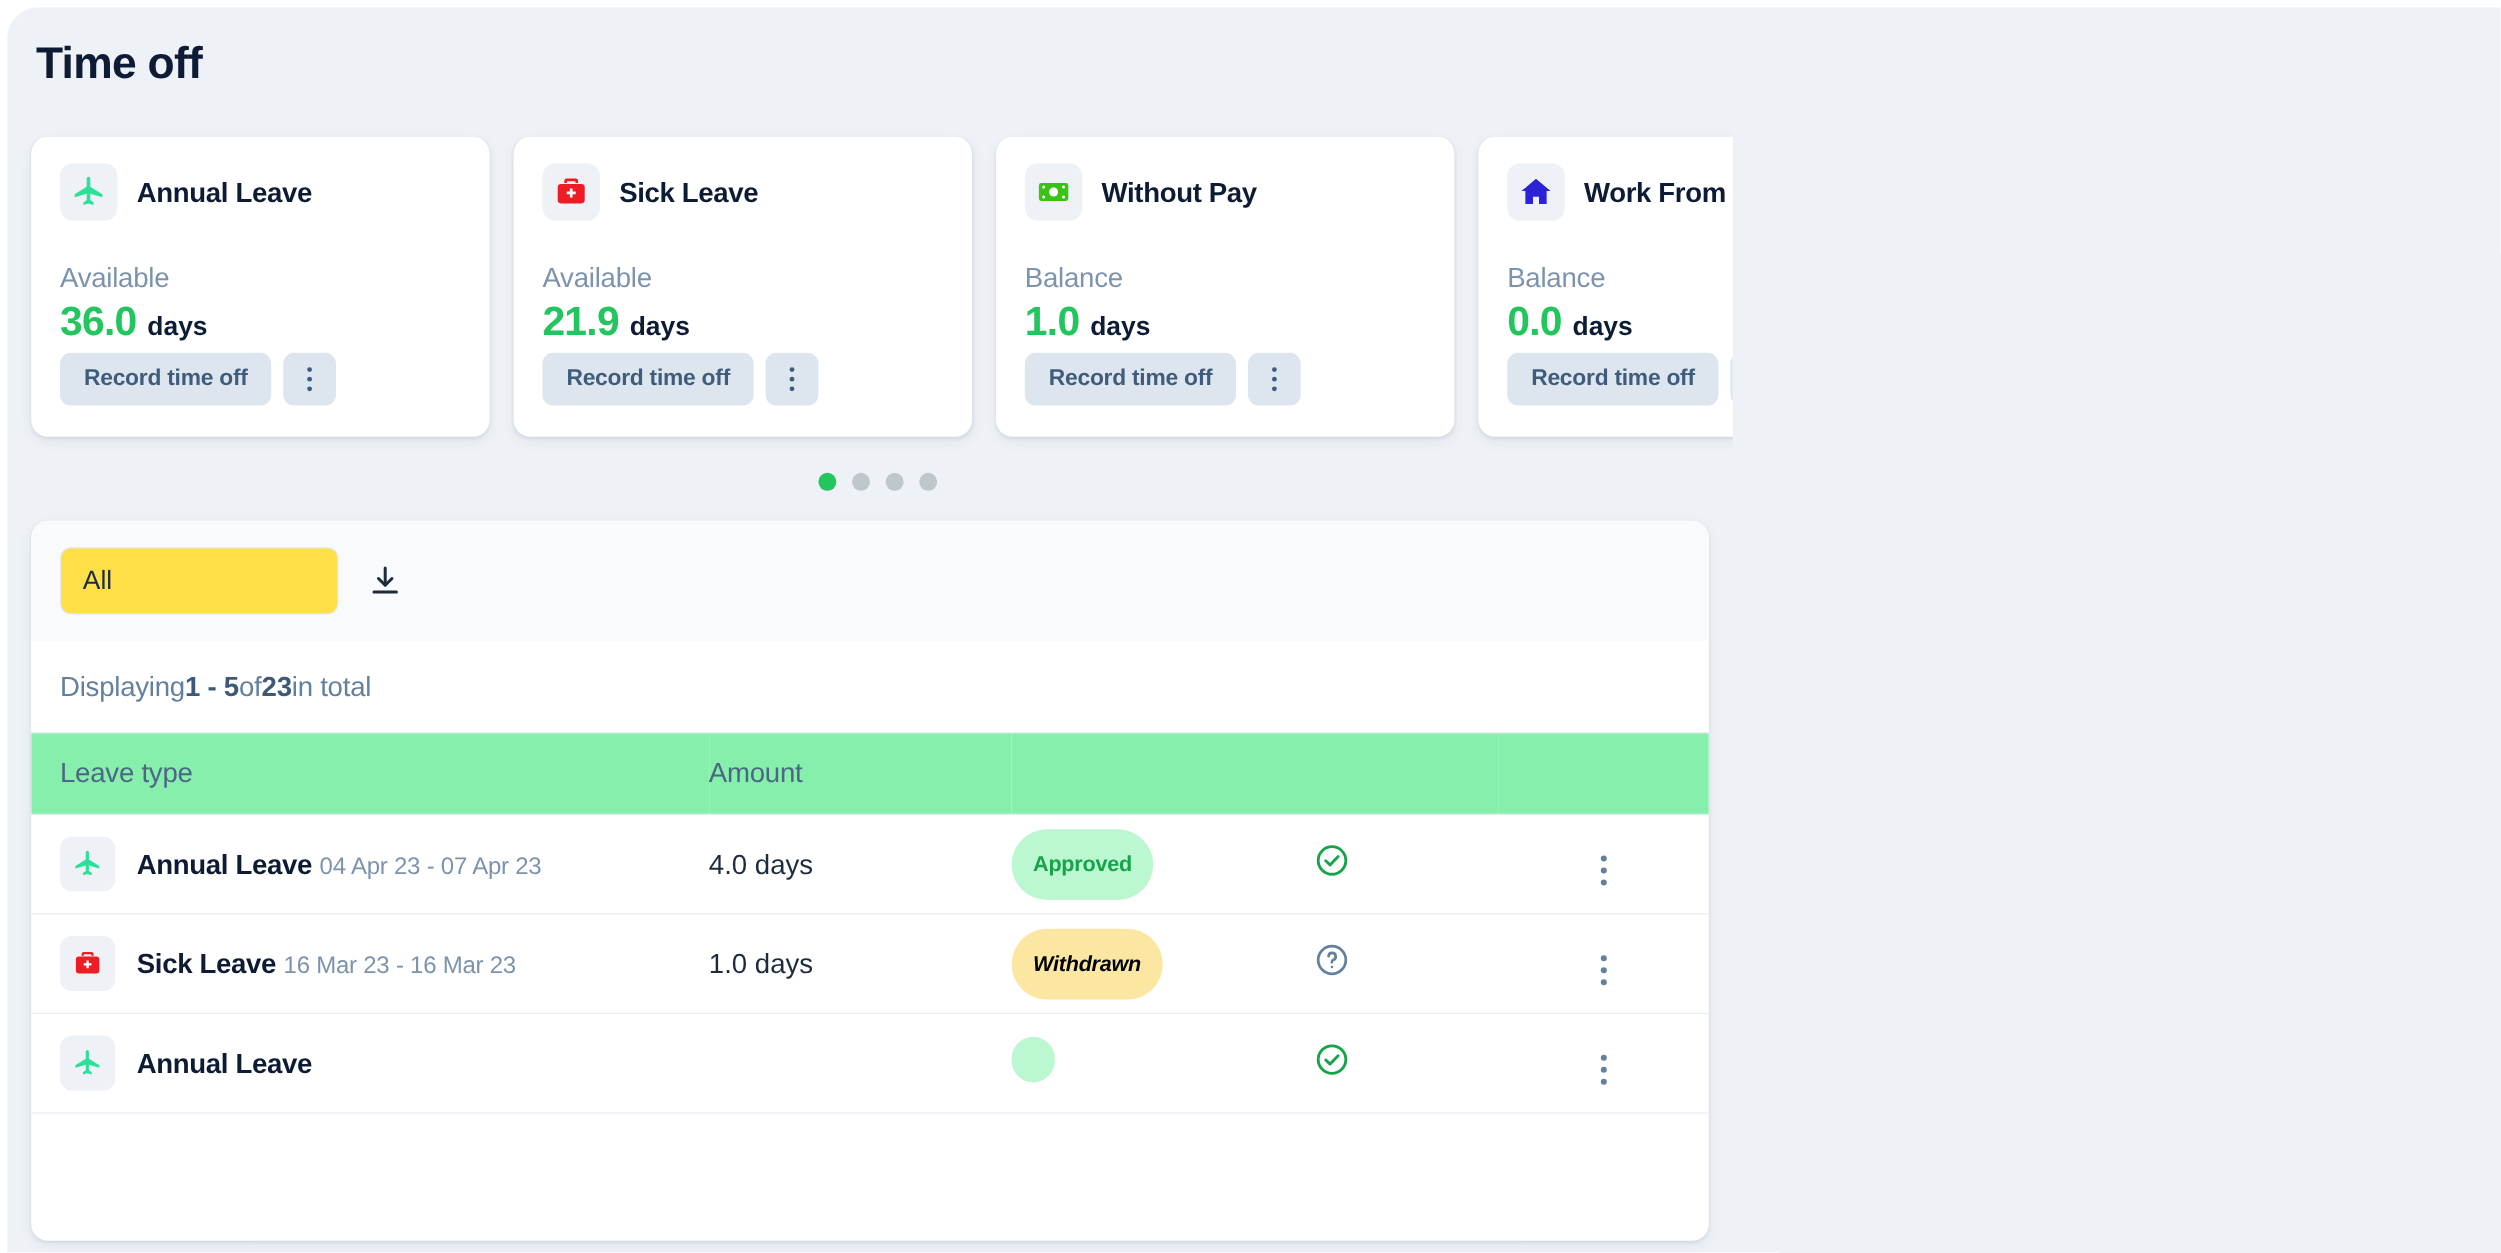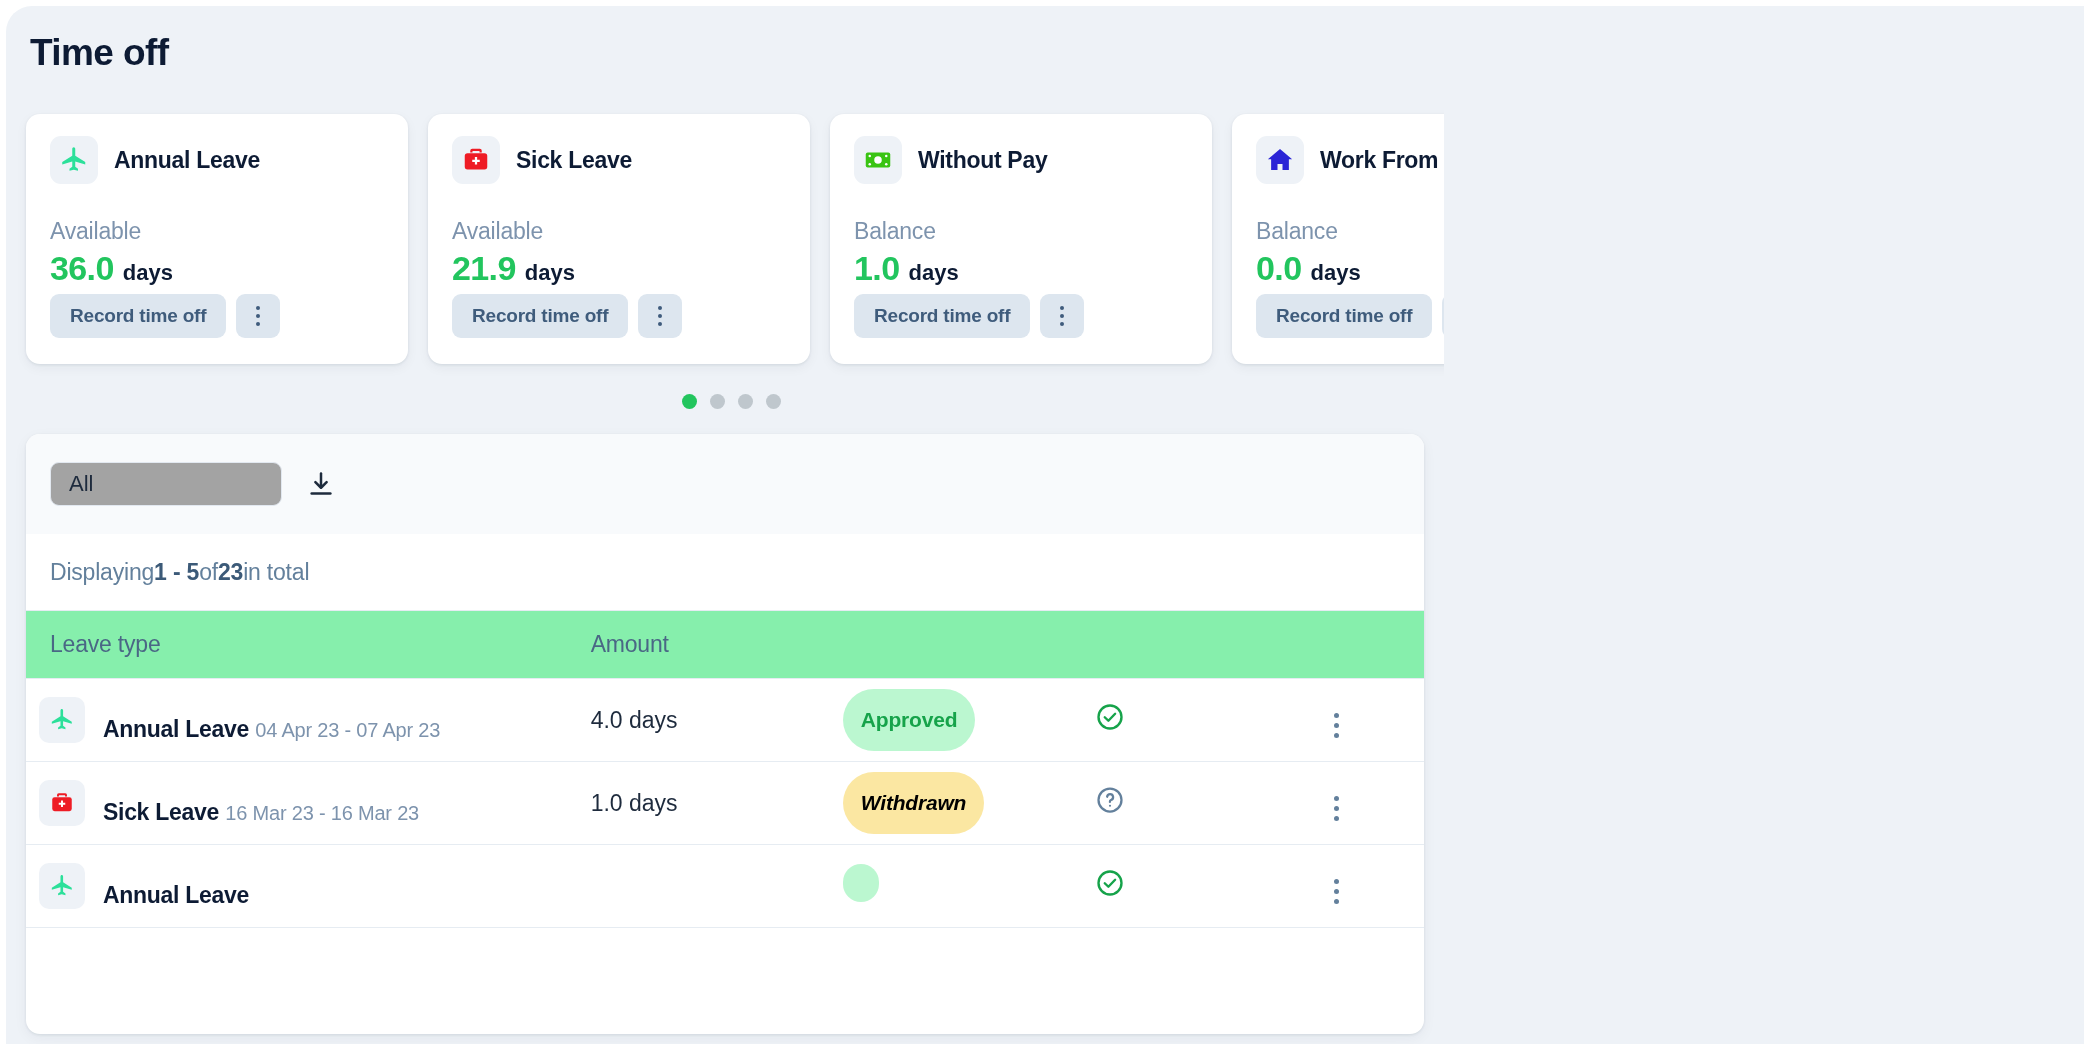--- a/index.html
+++ b/index.html
@@ -199,24 +199,24 @@
   }
   .panel-title {
     font-size: 27px;
     font-weight: bold;
     color: #0d1b34;
     letter-spacing: -0.4px;
     flex: 1 1 auto;
   }
   .filter-select {
     width: 232px;
-    height: 44px;
+    height: 56px;
     border: 1px solid #e2e8f0;
     border-radius: 9px;
-    background: #a3a3a3;
+    background: #fde047;
     display: flex;
     align-items: center;
     padding: 0 18px;
     font-size: 22px;
     color: #1e2b3d;
     cursor: pointer;
   }
   .btn-download {
     width: 46px;
     height: 46px;
@@ -260,39 +260,39 @@
   .col-icon  { width: 140px; }
   .col-menu  { width: 160px; }
 
   .tbl tbody td {
     border-bottom: 1px solid #e6ecf2;
     height: 83px;
     font-size: 23px;
     color: #1e2b3d;
     vertical-align: middle;
   }
-  .type-cell { display: flex; align-items: flex-end; gap: 18px; padding-left: 13px; }
+  .type-cell { display: flex; align-items: center; gap: 18px; padding-left: 24px; }
   .type-chip {
     width: 46px; height: 46px; border-radius: 10px; background: #eef2f7;
     display: flex; align-items: center; justify-content: center; flex: 0 0 auto;
   }
   .type-text .name {
     font-size: 23px; font-weight: bold; color: #0d1b34; letter-spacing: -0.3px;
     line-height: 1.15;
   }
   .type-text .dates {
     font-size: 20px; color: #7d93ad; letter-spacing: -0.2px; margin-top: 3px;
   }
   .amount-cell { font-size: 24px; color: #1e2b3d; }
 
   .badge {
     display: inline-block;
     padding: 19px 18px;
     border-radius: 999px;
-    font-size: 21px;
+    font-size: 18px;
     font-weight: bold;
     letter-spacing: -0.2px;
   }
   .badge-approved  { background: #bbf7d0; color: #16a34a; }
   .badge-withdrawn { background: #fbe7a2; color: #000000; font-style: italic; }
 
   .status-icon-cell, .menu-cell { text-align: left; }
   .menu-cell { text-align: center; }
   .row-kebab {
     display: inline-flex; flex-direction: column; gap: 5px; align-items: center;

